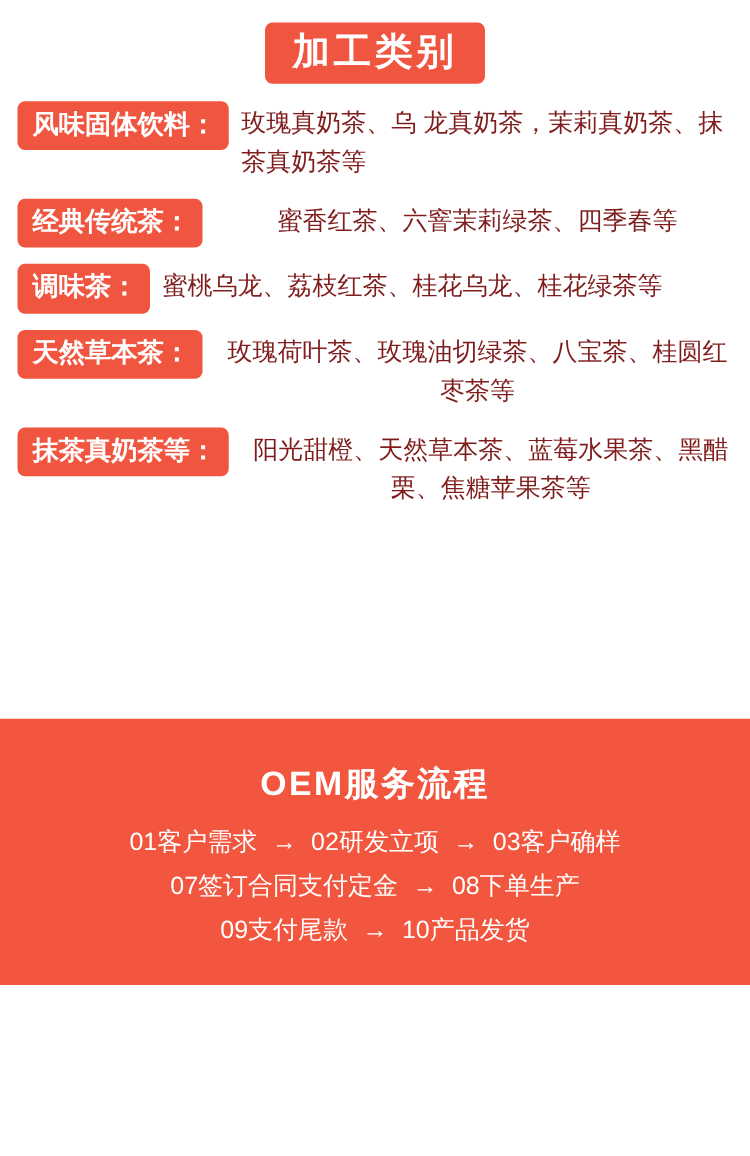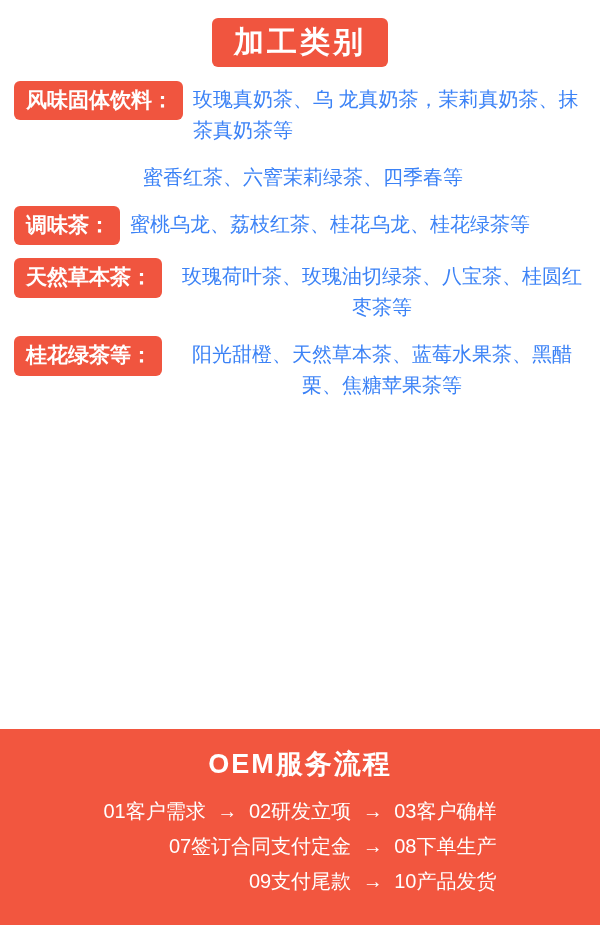--- a/index.html
+++ b/index.html
@@ -9,21 +9,21 @@
   body {
     width: 600px;
     height: 925px;
     background: #ffffff;
     font-family: "Liberation Sans", sans-serif;
     overflow: hidden;
   }
   .page {
     position: relative;
     width: 600px;
-    height: 925px;
+    height: 788px;
     background: #ffffff;
     box-sizing: border-box;
   }
 
   
   .title-wrap {
     padding-top: 18px;
     text-align: center;
   }
   .main-title {
@@ -55,48 +55,48 @@
     font-size: 21px;
     font-weight: bold;
     line-height: 1.25;
     padding: 6px 10px 7px 12px;
     border-radius: 6px;
     white-space: nowrap;
     margin-right: 10px;
   }
   .cat-text {
     flex: 1 1 auto;
-    color: #3b82f6;
+    color: #7f1d1d;
     font-size: 20px;
     line-height: 1.55;
     padding-top: 3px;
     word-break: break-all;
   }
   .cat-row.indent-a .cat-text { padding-left: 4px; text-align: center; }
 
   
   .oem {
     position: absolute;
     left: 0;
     right: 0;
     bottom: 0;
     background: #f2563f;
-    padding: 17px 0 26px 0;
+    padding: 34px 0 26px 0;
     text-align: center;
   }
   .oem-title {
     color: #ffffff;
     font-size: 27px;
     font-weight: bold;
     letter-spacing: 2px;
     margin-bottom: 12px;
   }
   .oem-steps {
     display: inline-block;
-    text-align: right;
+    text-align: center;
   }
   .oem-line {
     color: #ffffff;
     font-size: 20px;
     line-height: 1.75;
     white-space: nowrap;
   }
   .arrow { padding: 0 6px; }
 </style>
 </head>
@@ -110,35 +110,36 @@
 
   <div class="cat-list">
 
     <div class="cat-row">
       <div class="cat-label">风味固体饮料：</div>
       <div class="cat-text">玫瑰真奶茶、乌 龙真奶茶，茉莉真奶茶、抹茶真奶茶等</div>
     </div>
 
 
     <div class="cat-row indent-a">
+      <div class="cat-label">经典传统茶：</div>
       <div class="cat-text">蜜香红茶、六窨茉莉绿茶、四季春等</div>
     </div>
 
     <div class="cat-row">
       <div class="cat-label">调味茶：</div>
       <div class="cat-text">蜜桃乌龙、荔枝红茶、桂花乌龙、桂花绿茶等</div>
     </div>
 
     <div class="cat-row indent-a">
       <div class="cat-label">天然草本茶：</div>
       <div class="cat-text">玫瑰荷叶茶、玫瑰油切绿茶、八宝茶、桂圆红枣茶等</div>
     </div>
 
     <div class="cat-row indent-a">
-      <div class="cat-label">桂花绿茶等：</div>
+      <div class="cat-label">抹茶真奶茶等：</div>
       <div class="cat-text">阳光甜橙、天然草本茶、蓝莓水果茶、黑醋栗、焦糖苹果茶等</div>
     </div>
 
   </div>
 
   <div class="oem">
     <div class="oem-title">OEM服务流程</div>
     <div class="oem-steps">
 
       <div class="oem-line">

